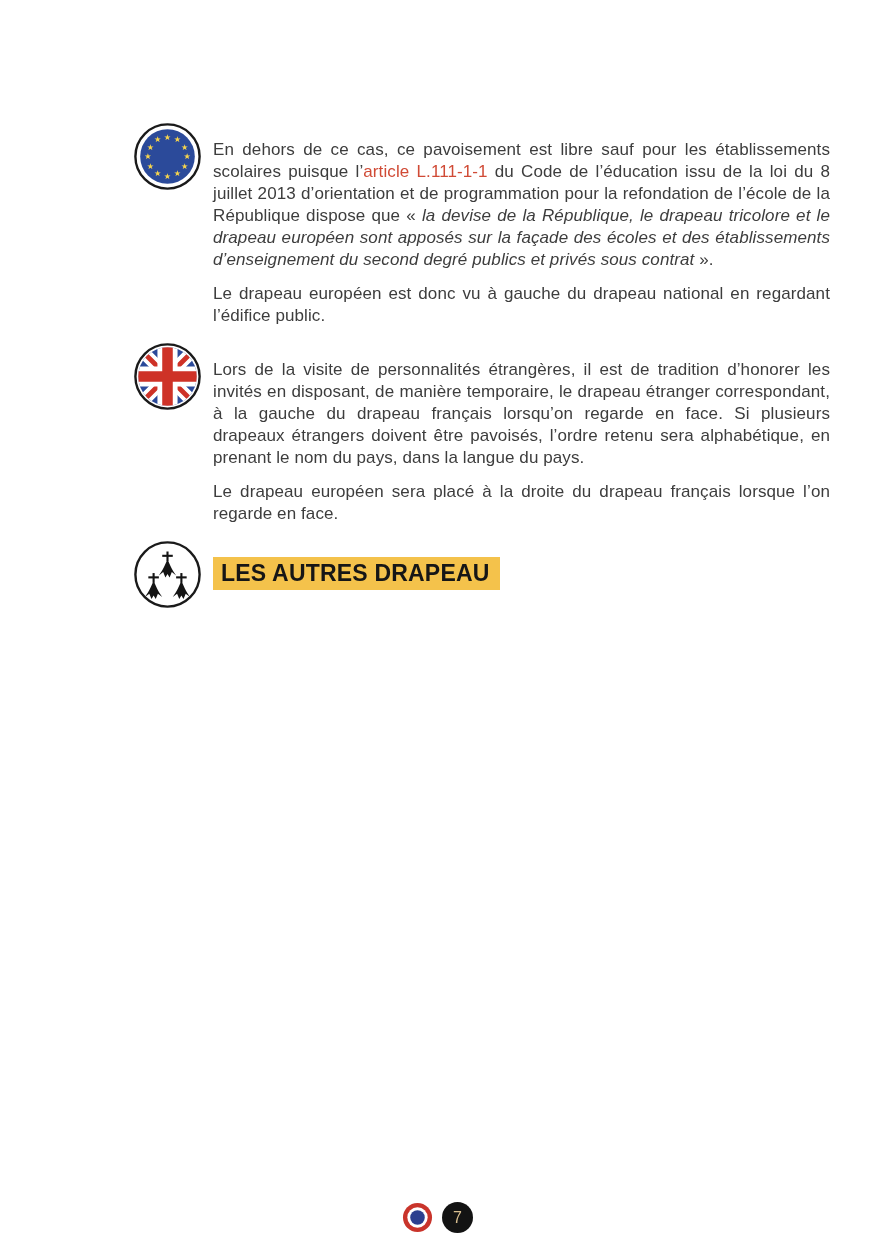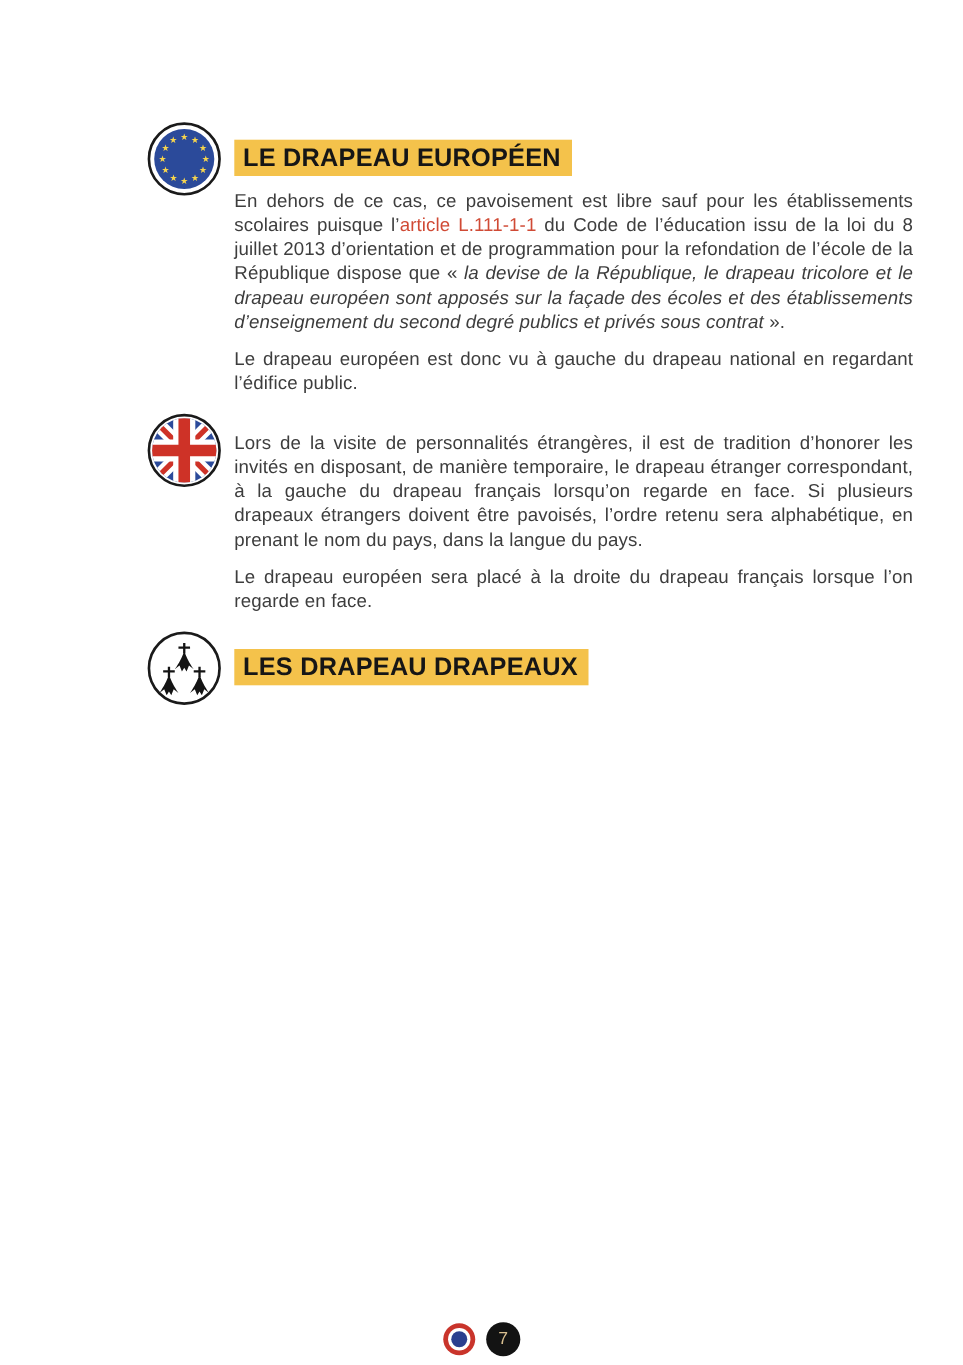--- a/index.html
+++ b/index.html
@@ -68,21 +68,20 @@
             <text x="53.8" y="49.2" text-anchor="middle" font-size="8.5" fill="#F7D54D">★</text>
             <text x="46.3" y="56.8" text-anchor="middle" font-size="8.5" fill="#F7D54D">★</text>
             <text x="36.0" y="59.5" text-anchor="middle" font-size="8.5" fill="#F7D54D">★</text>
             <text x="25.8" y="56.8" text-anchor="middle" font-size="8.5" fill="#F7D54D">★</text>
             <text x="18.2" y="49.3" text-anchor="middle" font-size="8.5" fill="#F7D54D">★</text>
             <text x="15.5" y="39.0" text-anchor="middle" font-size="8.5" fill="#F7D54D">★</text>
             <text x="18.2" y="28.8" text-anchor="middle" font-size="8.5" fill="#F7D54D">★</text>
             <text x="25.7" y="21.2" text-anchor="middle" font-size="8.5" fill="#F7D54D">★</text>
           </g>
       </svg>
-      <span class="heading">LE DRAPEAU EUROPÉEN</span>
       <p><span>En dehors de ce cas, ce pavoisement est libre sauf pour les établissements scolaires puisque l’</span><a class="link">article L.111-1-1</a><span> du Code de l’éducation issu de la loi du 8 juillet 2013 d’orientation et de programmation pour la refondation de l’école de la République dispose que « </span><em>la devise de la République, le drapeau tricolore et le drapeau européen sont apposés sur la façade des écoles et des établissements d’enseignement du second degré publics et privés sous contrat</em><span> ».</span></p>
       <p>Le drapeau européen est donc vu à gauche du drapeau national en regardant l’édifice public.</p>
     </section>
 
     <section class="section">
       <svg class="badge-icon" viewBox="0 0 72 72" aria-hidden="true">
         <defs>
           <clipPath id="ukclip">
               <circle cx="36" cy="36" r="30.5"></circle>
             </clipPath>
@@ -107,21 +106,21 @@
             <line class="ermine-stroke" x1="0" y1="-15" x2="0" y2="-5"></line>
             <line class="ermine-stroke" x1="-5.5" y1="-10.5" x2="5.5" y2="-10.5"></line>
             <path class="ermine-fill" d="M0,-7 C2.5,-1 4.5,3.5 9,10 L4.5,6.5 L2.2,12 L0,8.5 L-2.2,12 L-4.5,6.5 L-9,10 C-4.5,3.5 -2.5,-1 0,-7 Z"></path>
           </g>
         </defs>
         <circle class="ring" cx="36" cy="36" r="33.5"></circle>
         <use href="#ermine-spot" transform="translate(36,27)"></use>
         <use href="#ermine-spot" transform="translate(21.5,49.5)"></use>
         <use href="#ermine-spot" transform="translate(50.5,49.5)"></use>
       </svg>
-      <span class="heading">LES DRAPEAU DRAPEAUX</span>
+      <span class="heading">LES AUTRES DRAPEAU</span>
     </section>
 
   </main>
 
   <footer class="footer">
     <svg width="31" height="31" viewBox="0 0 32 32" aria-hidden="true">
       <circle class="coc-red" cx="16" cy="16" r="15"></circle>
       <circle class="coc-white" cx="16" cy="16" r="10.5"></circle>
       <circle class="coc-blue" cx="16" cy="16" r="7.5"></circle>
     </svg>

